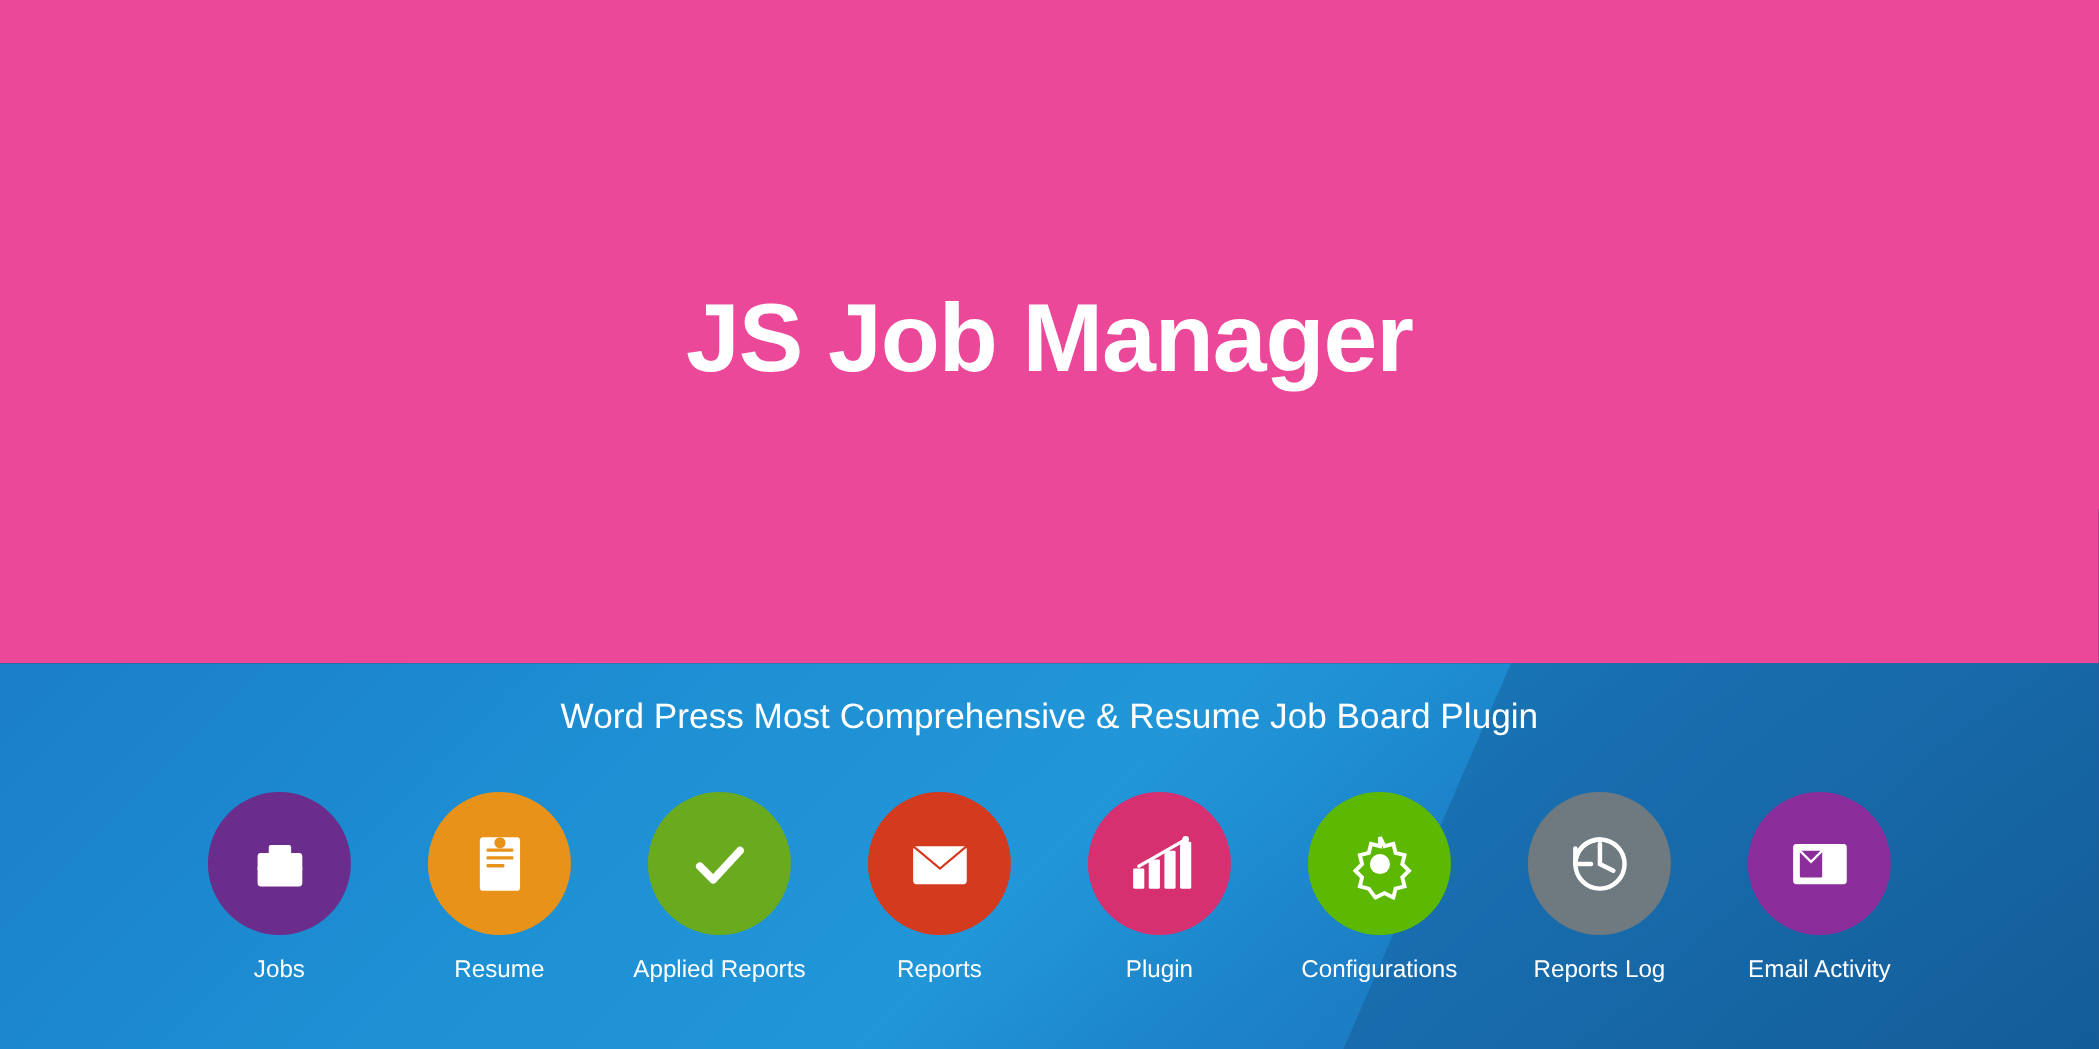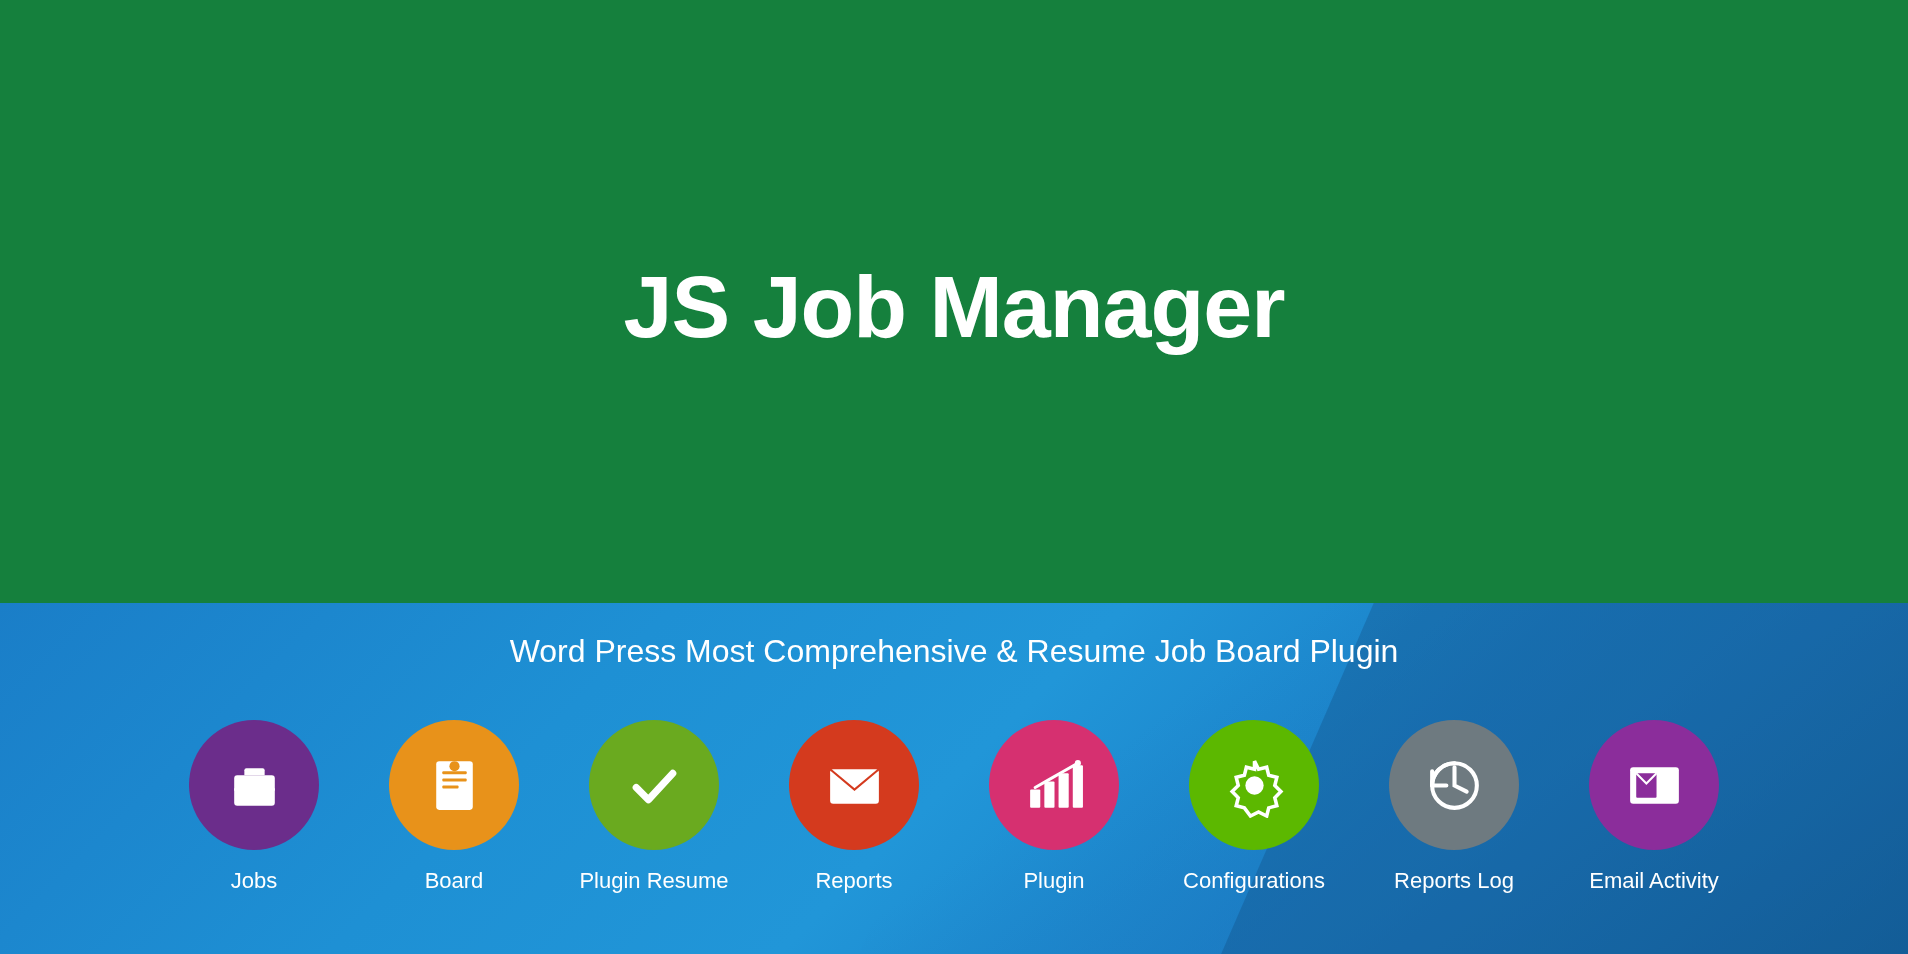--- a/index.html
+++ b/index.html
@@ -16,21 +16,21 @@
       overflow: hidden;
     }
 
     
     .top-section {
       width: 100%;
       flex: 1;
       display: flex;
       align-items: center;
       justify-content: center;
-      background: #15803d;
+      background: #ec4899;
       padding: 40px 0 30px;
     }
 
     .main-title {
       font-size: 88px;
       font-weight: 900;
       color: #ffffff;
       letter-spacing: -1px;
       text-align: center;
     }
@@ -160,31 +160,31 @@
     <div class="feature-item">
       <div class="circle-icon icon-resume">
         <svg viewBox="0 0 64 64">
           <rect x="14" y="8" width="36" height="48" rx="3"></rect>
           <rect x="20" y="18" width="24" height="3" rx="1" fill="#e8921a"></rect>
           <rect x="20" y="25" width="24" height="3" rx="1" fill="#e8921a"></rect>
           <rect x="20" y="32" width="16" height="3" rx="1" fill="#e8921a"></rect>
           <circle cx="32" cy="13" r="5" fill="#e8921a"></circle>
         </svg>
       </div>
-      <span class="feature-label">Board</span>
+      <span class="feature-label">Resume</span>
     </div>
 
 
     <div class="feature-item">
       <div class="circle-icon icon-applied-resume">
         <svg viewBox="0 0 64 64">
           <polyline points="14,34 26,46 50,20" stroke="white" stroke-width="7" fill="none" stroke-linecap="round" stroke-linejoin="round"></polyline>
         </svg>
       </div>
-      <span class="feature-label">Plugin Resume</span>
+      <span class="feature-label">Applied Reports</span>
     </div>
 
     <div class="feature-item">
       <div class="circle-icon icon-messages">
         <svg viewBox="0 0 64 64">
           <rect x="8" y="16" width="48" height="34" rx="3"></rect>
           <polyline points="8,16 32,36 56,16" stroke="#d43a1e" stroke-width="2" fill="none"></polyline>
         </svg>
       </div>
       <span class="feature-label">Reports</span>

